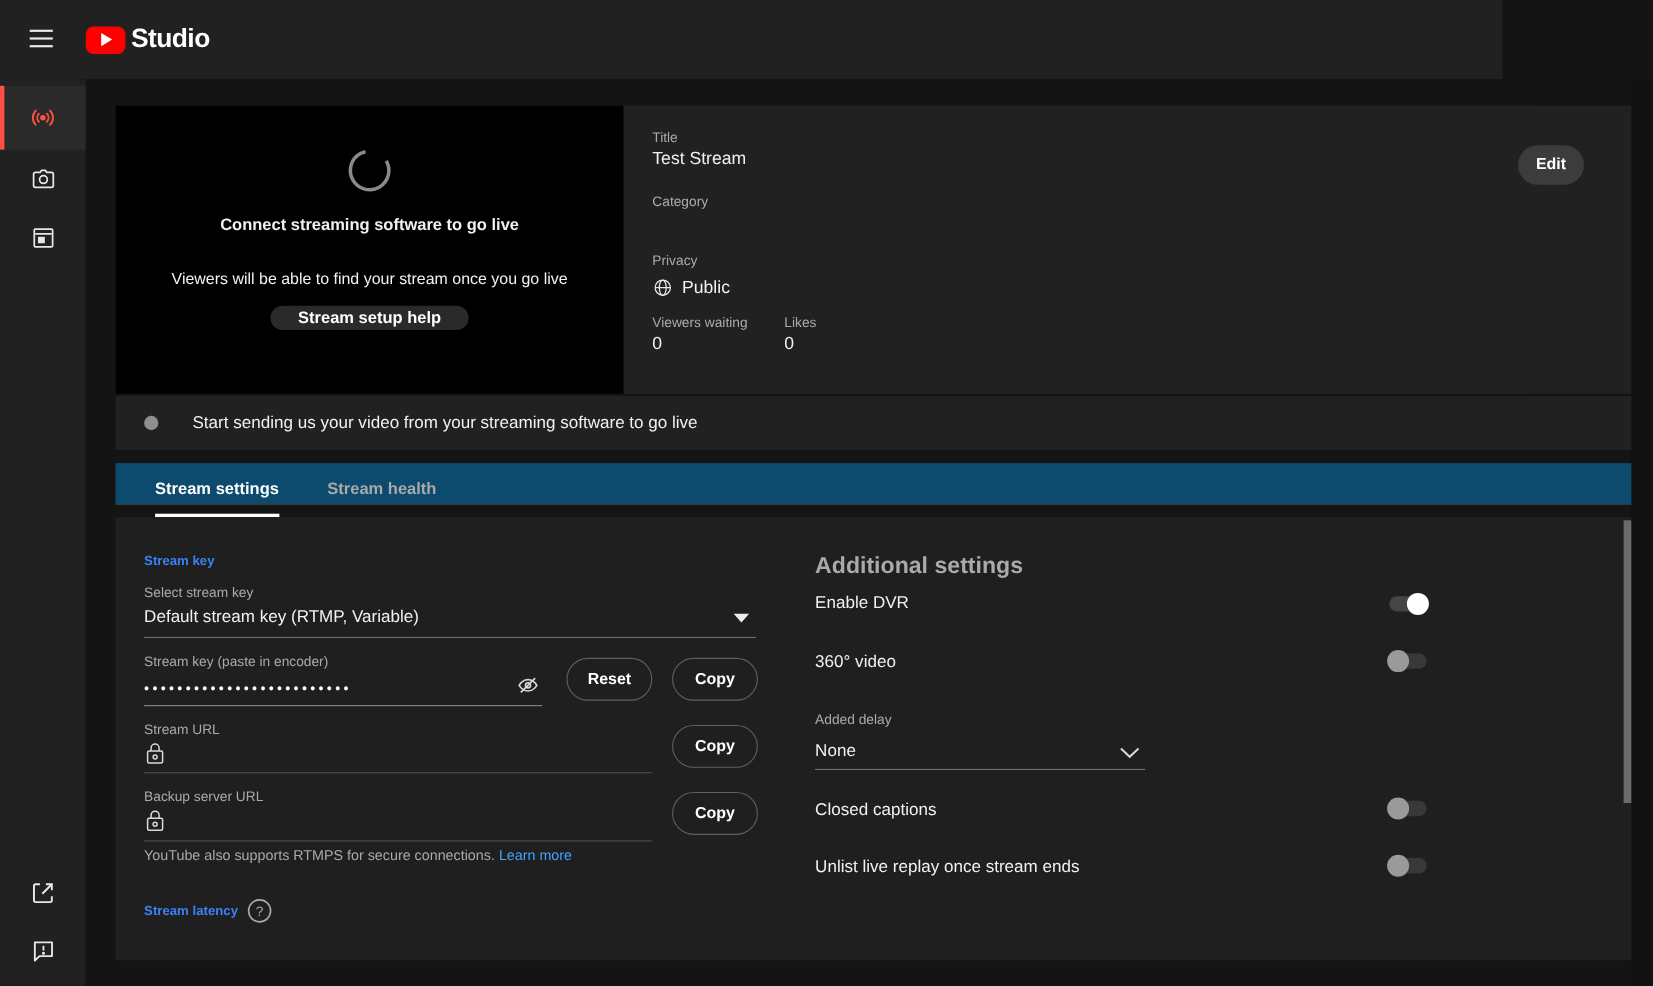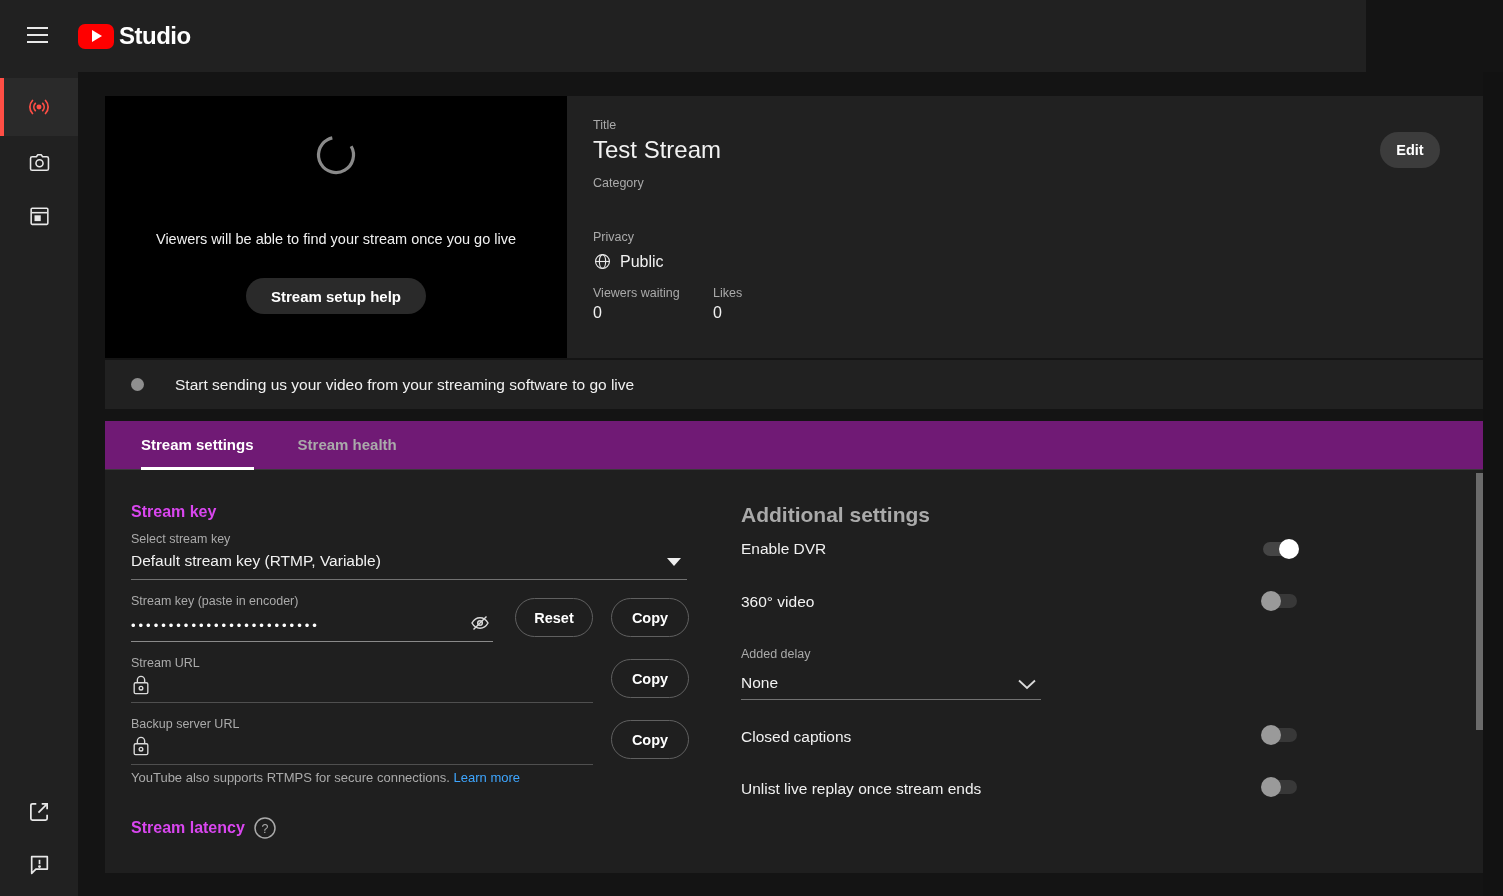--- a/index.html
+++ b/index.html
@@ -23,43 +23,43 @@
   .side-item.active { background:#2a2a2a; border-left:4px solid #ff4e45; }
   .side-item.active svg { margin-left:-4px; }
 
   
   .main-bg { left:78px; top:72px; width:1425px; height:824px; background:#141414; }
   .gutter { left:1483px; top:72px; width:20px; height:824px; background:#121212; }
 
   .top-card { left:105px; top:96px; width:1378px; height:262px; background:#212121; }
   .preview { position:absolute; left:0; top:0; width:462px; height:262px; background:#000; }
   .preview-line1 { position:absolute; left:0; top:100px; width:100%; text-align:center; color:#f1f1f1; font-size:15px; font-weight:bold; }
-  .preview-line2 { position:absolute; left:0; top:135px; width:100%; text-align:center; color:#f1f1f1; font-size:14.5px; }
-  .help-btn { position:absolute; left:50%; transform:translateX(-50%); top:182px; height:36px; padding:0 25px; border-radius:19px; background:#2a2a2a; color:#fff; font-size:15px; font-weight:bold; border:none; cursor:pointer; font-family:"Liberation Sans",sans-serif; }
+  .preview-line2 { position:absolute; left:0; top:150px; width:100%; text-align:center; color:#f1f1f1; font-size:14.5px; }
+  .help-btn { position:absolute; left:50%; transform:translateX(-50%); top:182px; height:22px; padding:0 25px; border-radius:19px; background:#2a2a2a; color:#fff; font-size:15px; font-weight:bold; border:none; cursor:pointer; font-family:"Liberation Sans",sans-serif; }
 
   .details { position:absolute; left:462px; top:0; width:824px; height:262px; background:#212121; }
   .lbl { position:absolute; font-size:12.5px; color:#aaaaaa; }
   .val { position:absolute; font-size:15.5px; color:#f1f1f1; }
-  .title-value { font-size:24px; }
+  .title-value { font-size:16px; }
   .edit-btn { position:absolute; left:813px; top:36px; width:60px; height:36px; border-radius:18px; background:#3c3c3c; border:none; color:#fff; font-size:14.5px; font-weight:bold; cursor:pointer; font-family:"Liberation Sans",sans-serif; }
   .privacy-row { position:absolute; left:26px; top:156px; display:flex; align-items:center; gap:8px; color:#f1f1f1; font-size:16px; }
 
   .statusbar { left:105px; top:360px; width:1378px; height:49px; background:#212121; }
   .status-dot { position:absolute; left:26px; top:18px; width:13px; height:13px; border-radius:50%; background:#8f8f8f; }
   .status-text { position:absolute; left:70px; top:0; line-height:49px; color:#f1f1f1; font-size:15.5px; }
 
-  .tabbar { left:105px; top:421px; width:1378px; height:49px; background:#701a75; border-bottom:1px solid #3a3a3a; display:flex; padding-left:14px; }
+  .tabbar { left:105px; top:421px; width:1378px; height:38px; background:#0c4a6e; border-bottom:1px solid #3a3a3a; display:flex; padding-left:14px; }
   .tab { height:49px; padding:0 22px; display:flex; align-items:center; cursor:pointer; }
   .tab .tlbl { position:relative; height:49px; line-height:47px; font-size:15px; font-weight:bold; color:#aaaaaa; }
   .tab.active .tlbl { color:#fff; }
   .tab.active .tlbl::after { content:""; position:absolute; left:0; right:0; bottom:0; height:3px; background:#fff; }
 
   
   .panel { left:105px; top:470px; width:1378px; height:403px; background:#1f1f1f; }
-  .sec-heading { position:absolute; font-size:16px; font-weight:bold; color:#d946ef; }
+  .sec-heading { position:absolute; font-size:12px; font-weight:bold; color:#3b82f6; }
   .sec-heading.gray { color:#aaaaaa; font-size:21px; }
 
   .select-row { position:absolute; border-bottom:1px solid #717171; cursor:pointer; }
   .select-row .sel-val { line-height:30px; font-size:15.5px; color:#f1f1f1; }
   .caret-down { position:absolute; right:6px; top:12px; width:0; height:0; border-left:7px solid transparent; border-right:7px solid transparent; border-top:8px solid #eee; }
 
   .key-row { position:absolute; left:26px; top:142px; width:362px; height:30px; border-bottom:1px solid #8a8a8a; }
   .dots { line-height:28px; font-size:13px; letter-spacing:3px; color:#fff; white-space:nowrap; overflow:hidden; }
   .eye-btn { position:absolute; left:363px; top:141px; width:24px; height:24px; background:none; border:none; cursor:pointer; padding:0; }
 
@@ -138,20 +138,21 @@
   </nav>
 
   <div class="abs main-bg"></div>
   <div class="abs gutter"></div>
 
   <section class="abs top-card">
     <div class="preview">
       <svg class="abs" style="left:209px; top:37px;" width="44" height="44" viewBox="0 0 44 44">
         <circle cx="22" cy="22" r="17.5" fill="none" stroke="#8a8a8a" stroke-width="3.2" pathLength="100" stroke-dasharray="80 20" transform="rotate(-30 22 22)"></circle>
       </svg>
+      <div class="preview-line1">Connect streaming software to go live</div>
       <div class="preview-line2">Viewers will be able to find your stream once you go live</div>
       <button class="help-btn">Stream setup help</button>
     </div>
 
     <div class="details">
       <div class="lbl" style="left:26px; top:22px;">Title</div>
       <div class="val title-value" style="left:26px; top:40px;">Test Stream</div>
       <div class="lbl" style="left:26px; top:80px;">Category</div>
       <div class="lbl" style="left:26px; top:134px;">Privacy</div>
       <div class="privacy-row">

